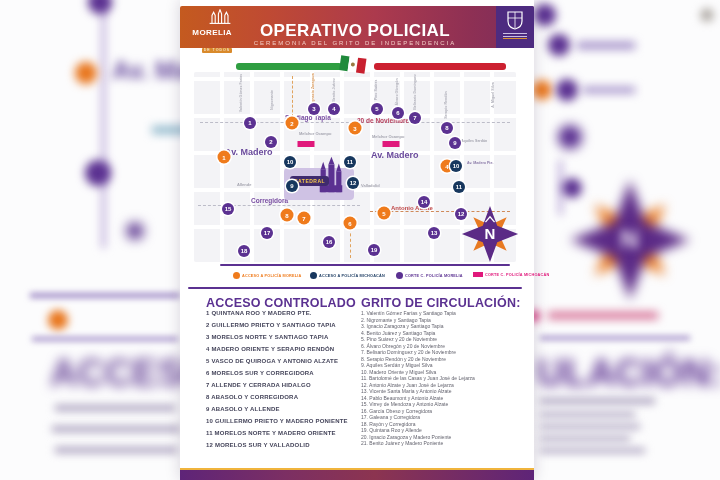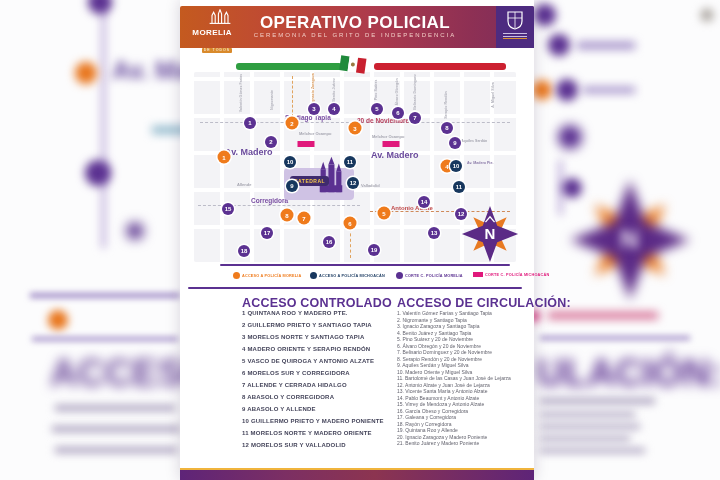--- a/index.html
+++ b/index.html
@@ -13,21 +13,21 @@
   
   .poster{position:absolute;left:180px;top:0;width:354px;height:480px;background:#ffffff;
           box-shadow:0 0 14px rgba(40,20,60,.18);}
   .hdr{position:absolute;left:0;top:6px;width:100%;height:42px;
        background:linear-gradient(90deg,#c45a1f 0%,#bf4a33 25%,#ac3a4d 55%,#8e3054 82%,#7c2d5c 100%);
        border-radius:2px 2px 0 0;}
   .brand{position:absolute;left:8px;top:3px;width:44px;text-align:right;color:#fff;}
   .brand-name{font-size:8px;font-weight:bold;letter-spacing:.4px;line-height:8px;}
   .brand-tag{font-size:3.5px;letter-spacing:1px;background:#d98a2b;display:inline-block;
              padding:.5px 2px;border-radius:1px;margin-top:1px;}
-  .hdr-titles{position:absolute;left:60px;top:8px;width:230px;text-align:center;color:#fff;}
+  .hdr-titles{position:absolute;left:60px;top:16px;width:230px;text-align:center;color:#fff;}
   .hdr-title{font-size:17px;font-weight:900;letter-spacing:.4px;line-height:17px;}
   .hdr-sub{font-size:6px;letter-spacing:2px;color:#f3cdc6;margin-top:1px;}
   .hdr-date{font-size:11px;font-weight:bold;letter-spacing:1px;margin-top:1px;}
   .crest{position:absolute;right:0;top:0;width:38px;height:42px;background:#4d2b80;
          display:flex;flex-direction:column;align-items:center;padding-top:4px;border-radius:0 2px 0 0;}
   .crest-lines{margin-top:2px;width:24px;}
   .crest-lines div{height:1.2px;background:#cbbfe2;margin-top:1.3px;}
   .crest-lines .gold{background:#d9942e;}
   
   .map{position:absolute;left:14px;top:72px;width:322px;height:190px;background:#f3f3f6;border-radius:2px;
@@ -55,21 +55,21 @@
               font-weight:bold;letter-spacing:.5px;padding:2px 4px;border-radius:3px;}
   .compass{position:absolute;left:281px;top:205px;width:58px;height:58px;}
   .compass-n{position:absolute;left:0;top:20px;width:58px;text-align:center;color:#fff;
              font-size:15px;font-weight:bold;}
   
   .lg-line{position:absolute;height:2px;background:#5b3191;border-radius:1px;}
   .lg-item{position:absolute;top:272px;display:flex;align-items:center;gap:2px;}
   .lg-swatch{flex:none;}
   .lg-label{font-size:3.8px;font-weight:bold;letter-spacing:.2px;white-space:nowrap;}
   
-  .list-col{position:absolute;margin-left:36px;}
+  .list-col{position:absolute;}
   .list-title{color:#5b3191;font-weight:800;font-size:12.5px;letter-spacing:.2px;white-space:nowrap;}
   ul.plain{list-style:none;margin:0;padding:0;}
   .acceso-items{margin-top:10px;}
   .acceso-items li{font-size:6px;font-weight:600;color:#44445a;letter-spacing:.2px;height:12px;
                    text-transform:uppercase;white-space:nowrap;}
   .corte-items{margin-top:9px;}
   .corte-items li{font-size:5px;color:#63636e;height:6.5px;white-space:nowrap;}
   .footer-bar{position:absolute;left:0;bottom:0;width:100%;height:12px;border-top:2px solid #f0b43c;
               background:linear-gradient(90deg,#5e2478 0%,#7c2f63 30%,#8c3450 55%,#5e2478 100%);}
 </style>
@@ -293,21 +293,21 @@
           <li>6 Morelos Sur y Corregidora</li>
           <li>7 Allende y Cerrada Hidalgo</li>
           <li>8 Abasolo y Corregidora</li>
           <li>9 Abasolo y Allende</li>
           <li>10 Guillermo Prieto y Madero Poniente</li>
           <li>11 Morelos Norte y Madero Oriente</li>
           <li>12 Morelos Sur y Valladolid</li>
         </ul>
     </div>
     <div class="list-col" style="left:181px;top:296px;width:162px;">
-      <div class="list-title">ACCESO DE CIRCULACIÓN:</div>
+      <div class="list-title">GRITO DE CIRCULACIÓN:</div>
       <ul class="plain corte-items" id="corte-list">
           <li>1. Valentín Gómez Farías y Santiago Tapia</li>
           <li>2. Nigromante y Santiago Tapia</li>
           <li>3. Ignacio Zaragoza y Santiago Tapia</li>
           <li>4. Benito Juárez y Santiago Tapia</li>
           <li>5. Pino Suárez y 20 de Noviembre</li>
           <li>6. Álvaro Obregón y 20 de Noviembre</li>
           <li>7. Belisario Domínguez y 20 de Noviembre</li>
           <li>8. Serapio Rendón y 20 de Noviembre</li>
           <li>9. Aquiles Serdán y Miguel Silva</li>

